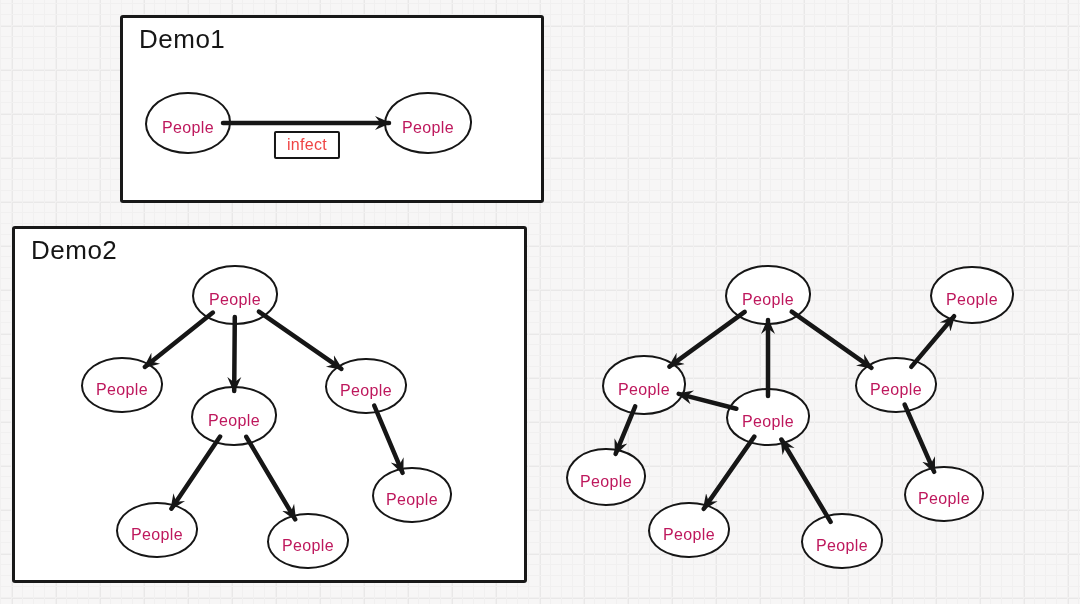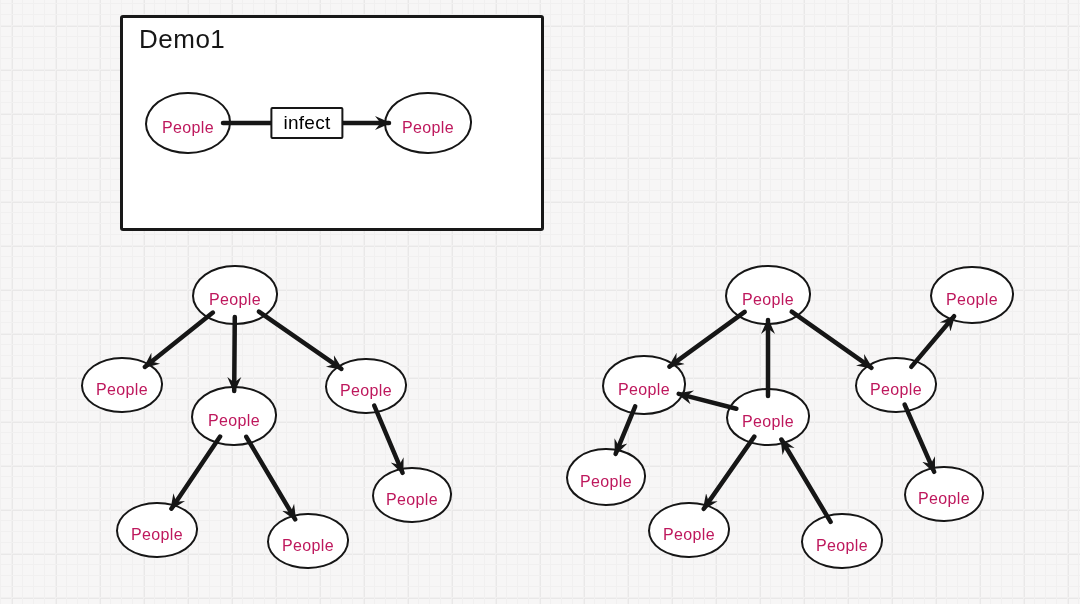--- a/index.html
+++ b/index.html
@@ -60,38 +60,42 @@
     width: 1080px; height: 604px;
     pointer-events: none;
   }
   .edge-label {
     position: absolute;
     transform: translate(-50%, -50%);
     background: #ffffff;
     border: 2.4px solid #161616;
     border-radius: 2px;
     padding: 3px 11px;
-    font-size: 19px;
+    font-size: 16px;
     letter-spacing: 0.3px;
-    color: #000000;
+    color: #ef4444;
     white-space: nowrap;
+    margin-top: 22px;
   }
 </style>
 </head>
 <body>
 
 <div id="stage">
-  <div class="panel" style="left: 120px; top: 15px; width: 424px; height: 216px;">
+  <div class="panel" style="left: 120px; top: 15px; width: 424px; height: 188px;">
       <div class="panel-title">Demo1</div>
     </div>
     <div class="node" style="left: 145px; top: 92px; width: 86px; height: 62px;">
       <span class="node-label">People</span>
     </div>
     <div class="node" style="left: 384px; top: 92px; width: 88px; height: 62px;">
       <span class="node-label">People</span>
+    </div>
+    <div class="panel" style="left: 12px; top: 226px; width: 515px; height: 357px;">
+      <div class="panel-title">Demo2</div>
     </div>
     <div class="node" style="left: 192px; top: 265px; width: 86px; height: 60px;">
       <span class="node-label">People</span>
     </div>
     <div class="node" style="left: 81px; top: 357px; width: 82px; height: 56px;">
       <span class="node-label">People</span>
     </div>
     <div class="node" style="left: 191px; top: 386px; width: 86px; height: 60px;">
       <span class="node-label">People</span>
     </div>

